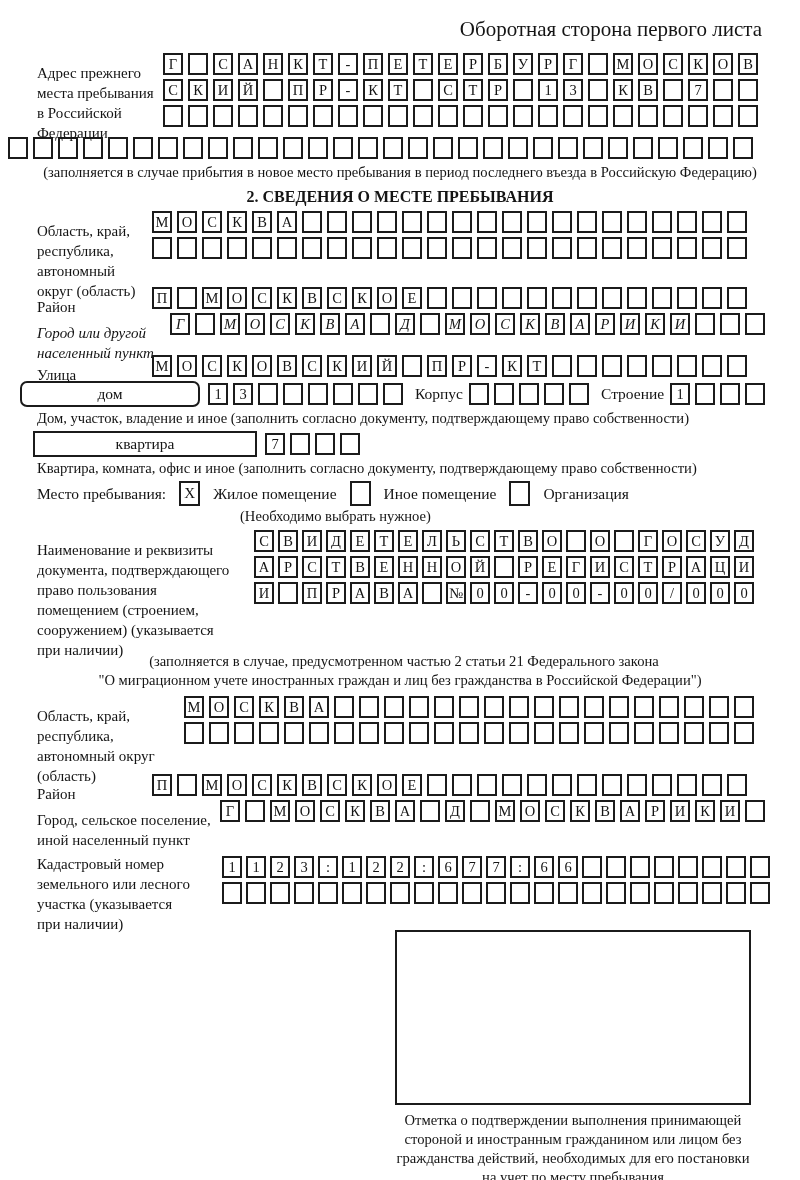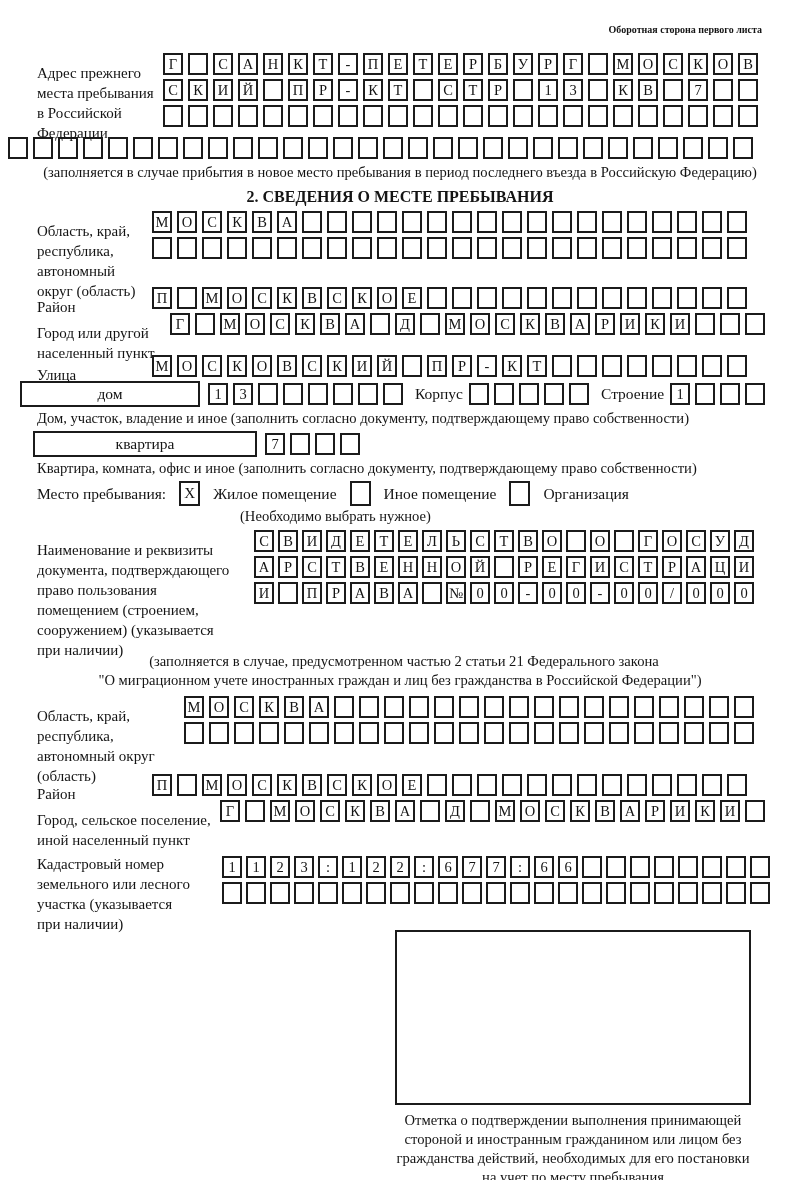--- a/index.html
+++ b/index.html
@@ -1,21 +1,21 @@
 <!DOCTYPE html>
 <html><head>
 <meta charset="utf-8">
 <style>
   html,body{margin:0;padding:0;}
   body{
     width:800px;height:1180px;background:#ffffff;color:#141414;
     font-family:"Liberation Serif","DejaVu Serif",serif;
     position:relative;overflow:hidden;
   }
-  .top-note{margin:20px 38px 0 0;text-align:right;font-size:10px;line-height:19px;font-weight:bold;}
+  .top-note{margin:20px 38px 0 0;text-align:right;font-size:21px;line-height:19px;}
   .label{font-size:15px;line-height:20px;white-space:pre-line;}
   .note{font-size:14.6px;line-height:19px;}
   .center{text-align:center;}
   .title{font-weight:bold;font-size:16px;line-height:21px;text-align:center;}
   .cells{display:flex;gap:5px;}
   .cells.tight{gap:4px;}
   .cell{
     width:20px;height:22px;flex:0 0 20px;box-sizing:border-box;
     border:2px solid #1b1b1b;display:flex;align-items:center;justify-content:center;
     font-size:14.5px;background:#fff;
@@ -248,21 +248,21 @@
         <div class="cell"></div>
         <div class="cell"></div>
         <div class="cell"></div>
         <div class="cell"></div>
         <div class="cell"></div>
         <div class="cell"></div>
         <div class="cell"></div>
         <div class="cell"></div>
       </div>
   </div>
-  <div class="grp" style="min-height:38px;">
+  <div class="grp" style="min-height:38px;font-style:italic;">
     <div class="label">Город или другой
 населенный пункт</div>
     <div class="cells" style="margin-left:170px;">
         <div class="cell">Г</div>
         <div class="cell"></div>
         <div class="cell">М</div>
         <div class="cell">О</div>
         <div class="cell">С</div>
         <div class="cell">К</div>
         <div class="cell">В</div>
@@ -309,21 +309,21 @@
         <div class="cell"></div>
         <div class="cell"></div>
         <div class="cell"></div>
         <div class="cell"></div>
         <div class="cell"></div>
         <div class="cell"></div>
       </div>
   </div>
 
   <div class="inline-row" style="margin:2px 0 0 20px;">
-    <div class="labelbox" style="width:180px;">дом</div>
+    <div class="labelbox" style="width:180px;border-radius:7px;">дом</div>
     <div class="cells" style="margin-left:8px;">
         <div class="cell">1</div>
         <div class="cell">3</div>
         <div class="cell"></div>
         <div class="cell"></div>
         <div class="cell"></div>
         <div class="cell"></div>
         <div class="cell"></div>
         <div class="cell"></div>
       </div>

